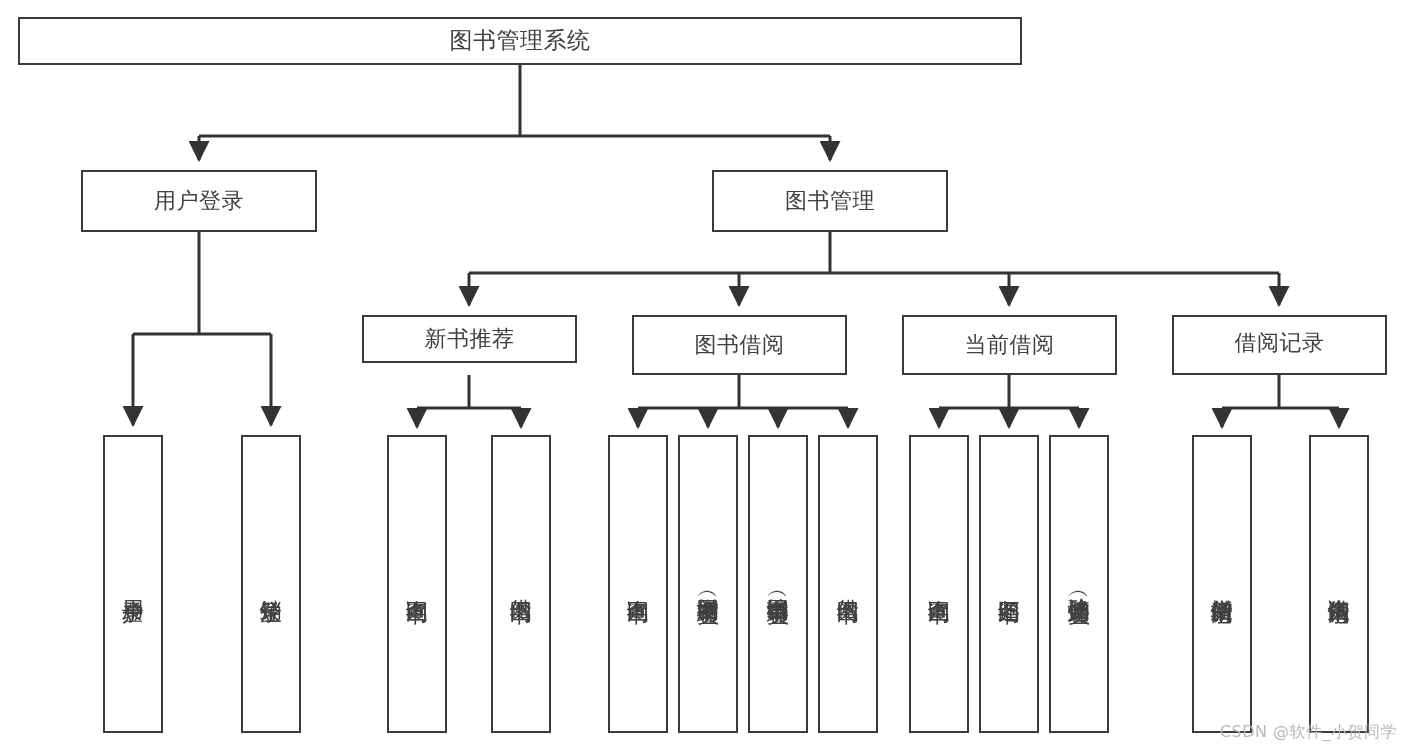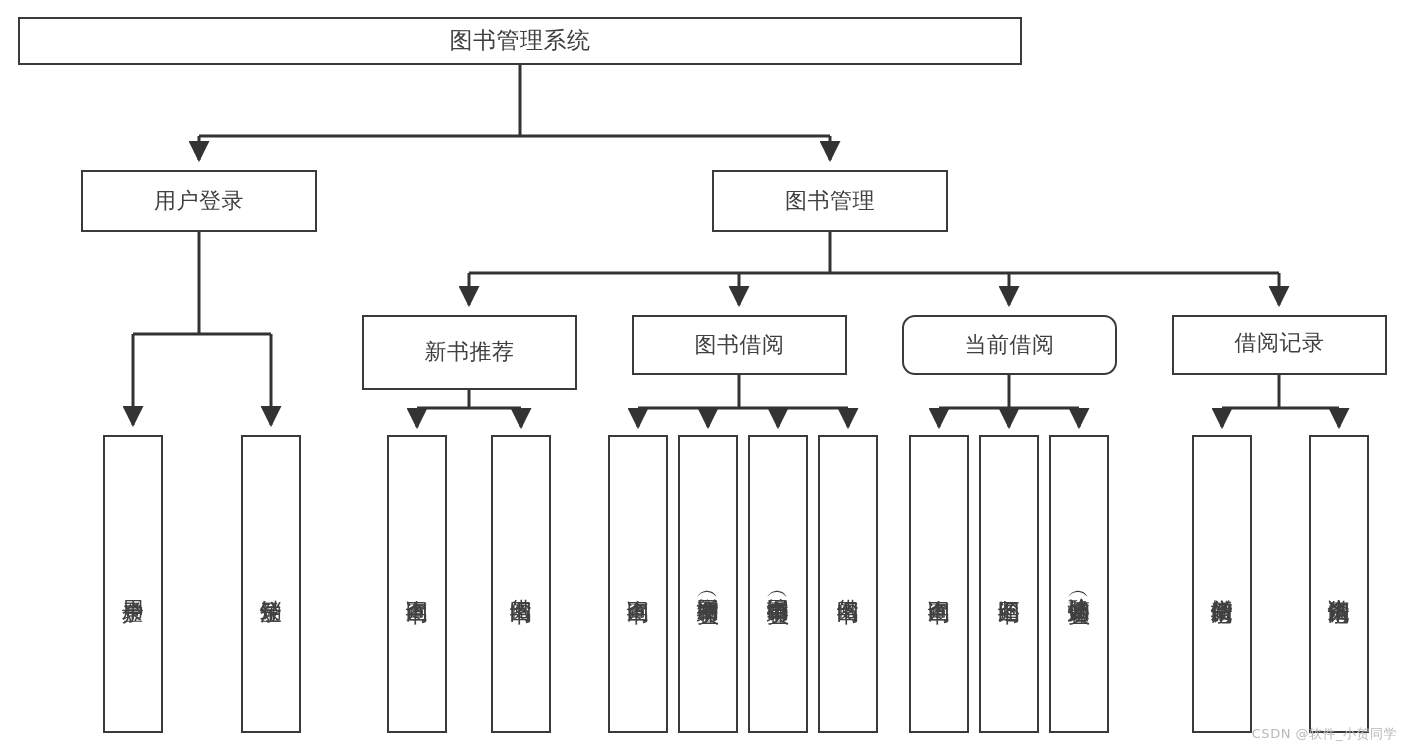--- a/index.html
+++ b/index.html
@@ -59,21 +59,21 @@
     text-orientation: upright;
     font-size: 22px;
     line-height: 1.15;
     letter-spacing: 1px;
     max-height: 100%;
   }
   #watermark {
     position: absolute;
     right: 8px;
     bottom: 4px;
-    font-size: 13px;
+    font-size: 16px;
     color: #b9b9b9;
     letter-spacing: 0.5px;
     white-space: nowrap;
     font-family: "DejaVu Sans", "Liberation Sans", sans-serif;
   }
 </style>
 </head>
 <body>
 
 <div id="diagram-root">
@@ -132,27 +132,27 @@
     <span class="node-label">图书管理系统</span>
   </div>
 
   <div class="node horiz" style="left:81px; top:170px; width:236px; height:62px;">
     <span class="node-label">用户登录</span>
   </div>
   <div class="node horiz" style="left:712px; top:170px; width:236px; height:62px;">
     <span class="node-label">图书管理</span>
   </div>
 
-  <div class="node horiz" style="left:362px; top:315px; width:215px; height:75px;">
+  <div class="node horiz" style="left:362px; top:315px; width:215px; height:48px;">
     <span class="node-label">新书推荐</span>
   </div>
   <div class="node horiz" style="left:632px; top:315px; width:215px; height:60px;">
     <span class="node-label">图书借阅</span>
   </div>
-  <div class="node horiz" style="left:902px; top:315px; width:215px; height:60px;border-radius:13px;">
+  <div class="node horiz" style="left:902px; top:315px; width:215px; height:60px;">
     <span class="node-label">当前借阅</span>
   </div>
   <div class="node horiz" style="left:1172px; top:315px; width:215px; height:60px;font-family:Liberation Mono, monospace;">
     <span class="node-label">借阅记录</span>
   </div>
 
   <div class="node vert" style="left:103px; top:435px; width:60px; height:298px;">
     <span class="node-label">用户登录</span>
   </div>
   <div class="node vert" style="left:241px; top:435px; width:60px; height:298px;">

